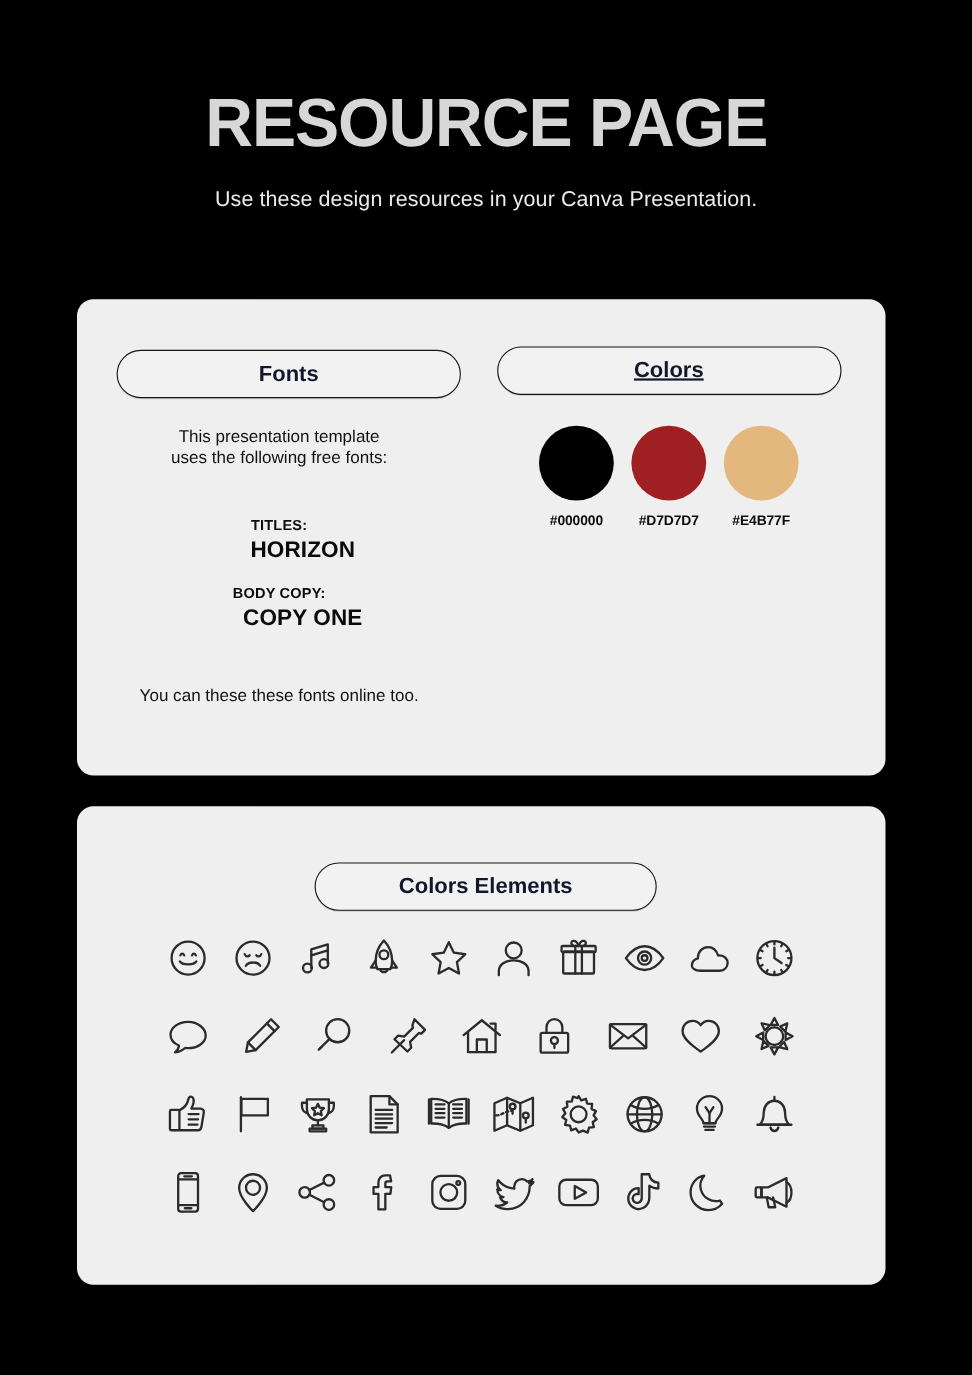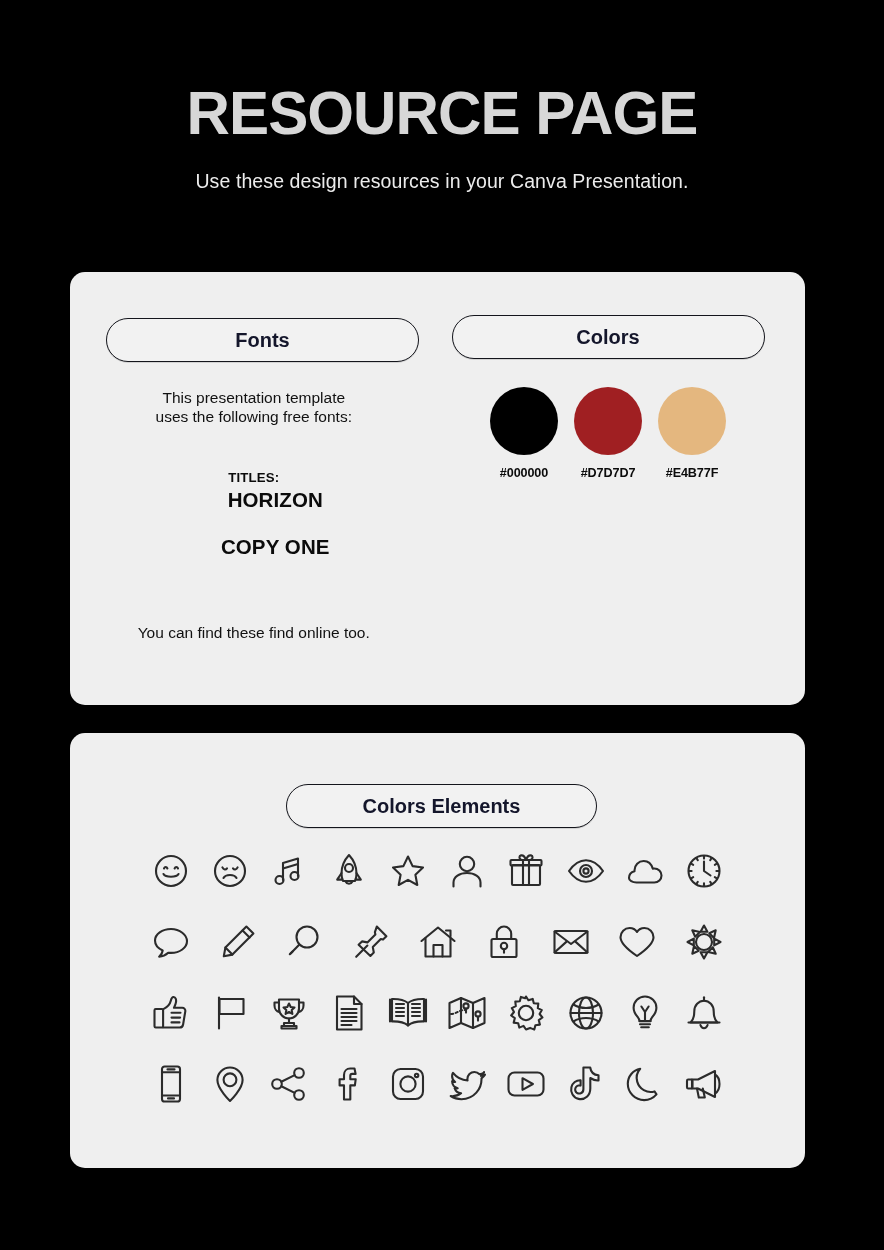--- a/index.html
+++ b/index.html
@@ -60,21 +60,21 @@
   .cols { display: flex; padding: 0; }
   .col-left  { width: 50%; position: relative; }
   .col-right { width: 50%; position: relative; }
 
   #pill-fonts {
     position: absolute; left: 36px; top: 46px;
     width: 313px; height: 44px; font-size: 20px;
   }
   #pill-colors {
     position: absolute; left: 14px; top: 43px;
-    width: 313px; height: 44px; font-size: 20px;
+    width: 313px; height: 44px; font-size: 20px; text-decoration: underline;
   }
 
   .fonts-intro {
     position: absolute; left: 0; top: 116px; width: 100%;
     text-align: center; font-size: 15.5px; color: #111;
     line-height: 1.24;
   }
   .font-block { position: absolute; left: 0; width: 100%; text-align: center; }
   #font-block-titles { top: 198px; }
   #font-block-body   { top: 260px; }
@@ -156,24 +156,25 @@
           <div>This presentation template</div>
           <div>uses the following free fonts:</div>
         </div>
 
         <div class="font-block" id="font-block-titles">
           <div class="font-kind">TITLES:</div>
           <div class="font-name">HORIZON</div>
         </div>
 
         <div class="font-block" id="font-block-body">
+          <div class="font-kind">BODY COPY:</div>
           <div class="font-name">COPY ONE</div>
         </div>
 
-        <div class="fonts-footer">You can find these find online too.</div>
+        <div class="fonts-footer">You can these these fonts online too.</div>
       </div>
 
       <div class="col-right">
         <div class="pill" id="pill-colors">
           <span>Colors</span>
         </div>
         <div class="swatch-row" id="swatch-row">
             <div class="swatch-cell">
               <div class="swatch-dot" style="background: rgb(0, 0, 0);"></div>
               <div class="swatch-label">#000000</div>

